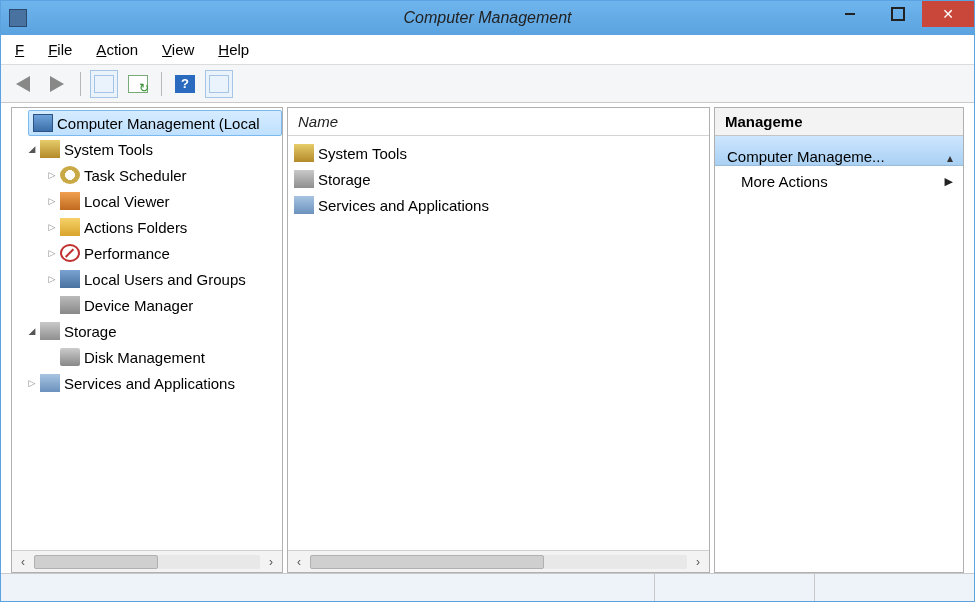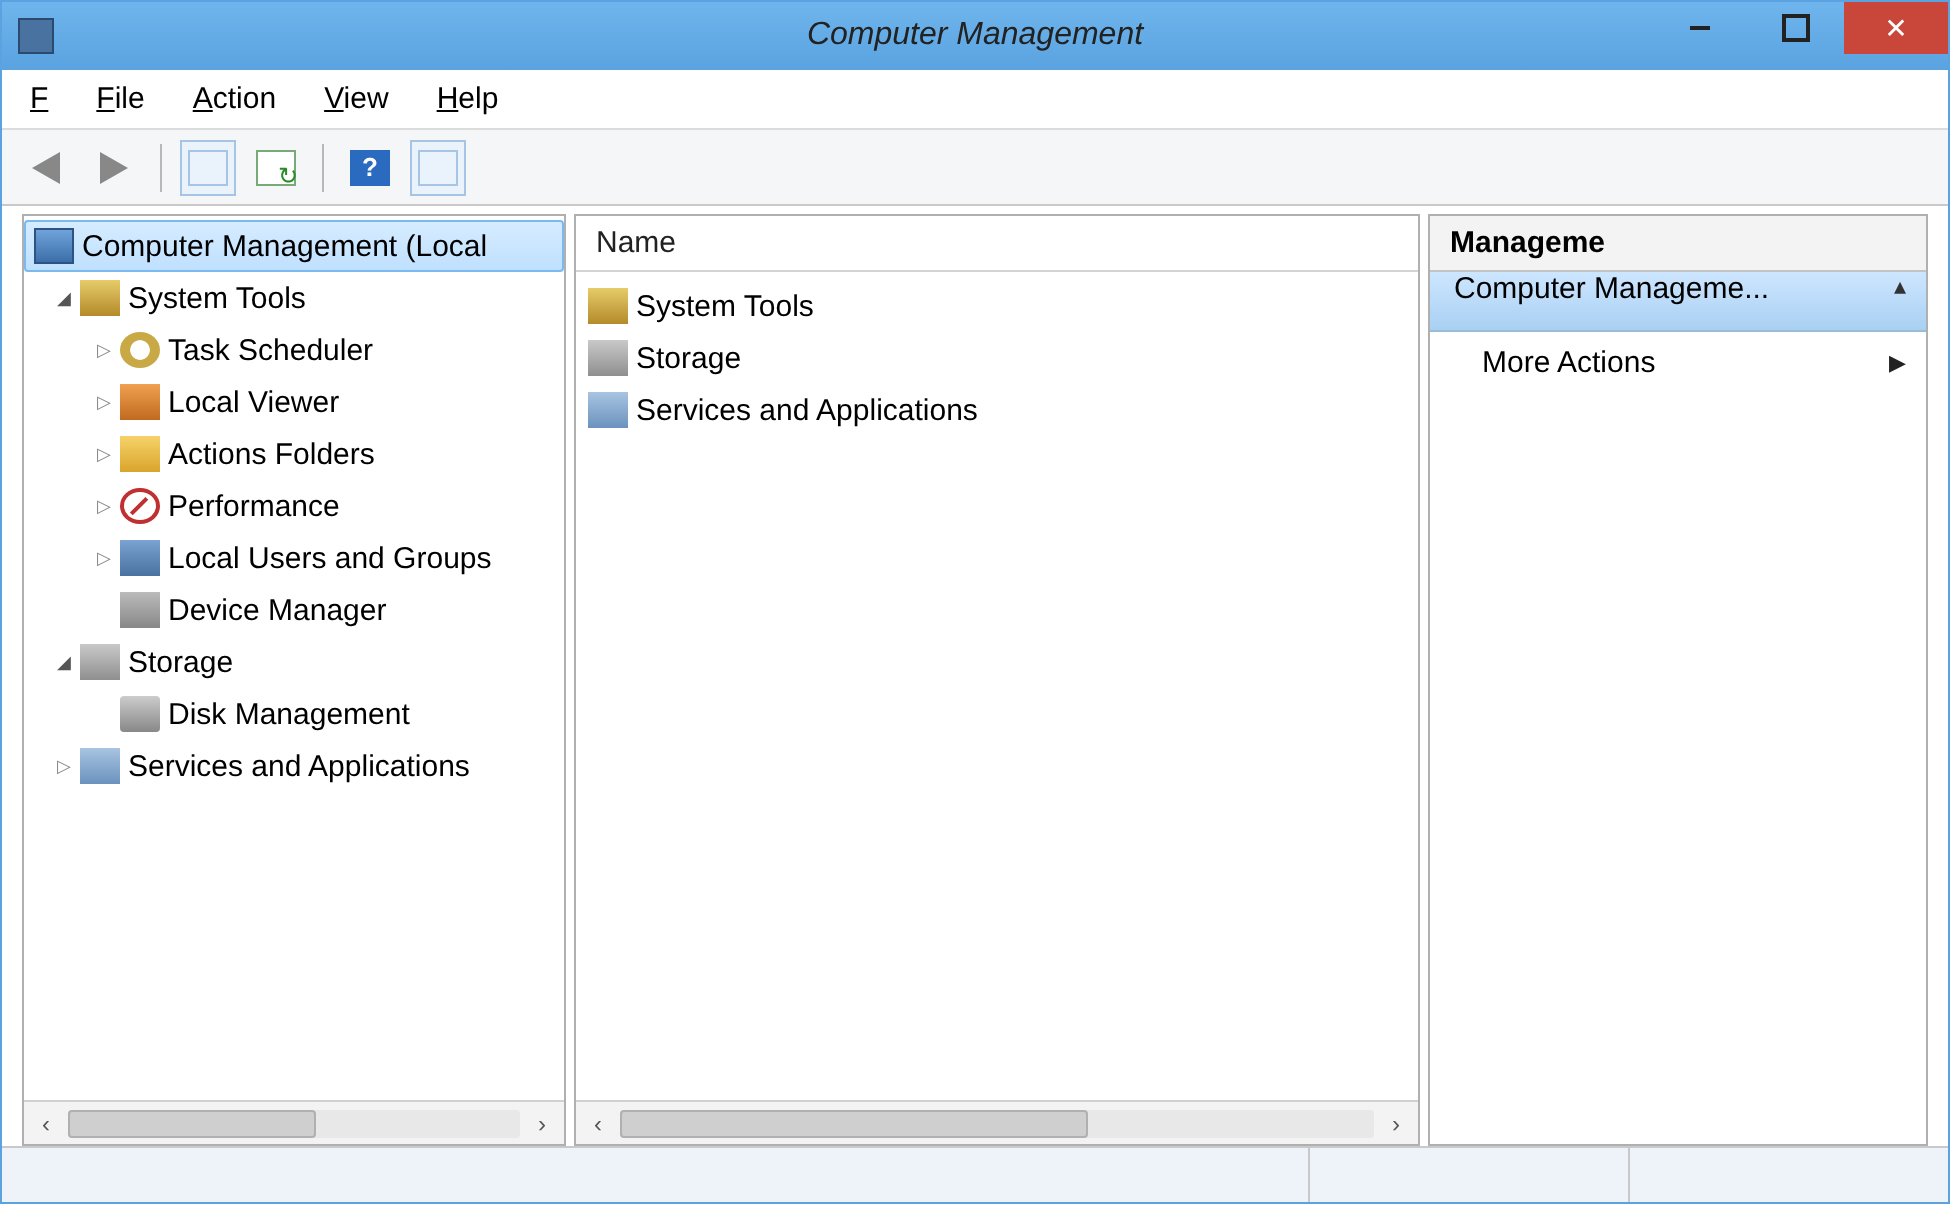--- a/index.html
+++ b/index.html
@@ -25,31 +25,31 @@
     .arrow-left { border-top: 8px solid transparent; border-bottom: 8px solid transparent; border-right: 14px solid #888; }
     .arrow-right { border-top: 8px solid transparent; border-bottom: 8px solid transparent; border-left: 14px solid #888; }
     .toolbar-icon { width: 20px; height: 18px; }
     .content { flex: 1; display: flex; padding: 4px 10px 0 10px; gap: 4px; min-height: 0; }
     .panel { border: 1px solid #b0b0b0; background: #fff; display: flex; flex-direction: column; min-height: 0; }
     .panel-tree { width: 272px; }
     .panel-list { flex: 1; }
     .panel-actions { width: 250px; }
     .tree { flex: 1; overflow: hidden; padding: 2px 0; font-size: 15px; }
     .tree-row { display: flex; align-items: center; height: 26px; white-space: nowrap; cursor: default; }
-    .tree-row.selected { background: linear-gradient(#d6ecff,#bfe0ff); border: 1px solid #7abaf0; border-radius: 2px; }
+    .tree-row.selected { background: linear-gradient(#d6ecff,#bfe0ff); border: 1px solid #7abaf0; border-radius: 2px; margin-left: 16px; }
     .expander { width: 12px; height: 12px; margin-right: 2px; display: inline-flex; align-items: center; justify-content: center; font-size: 10px; color: #666; }
     .exp-open::before { content: "◢"; font-size: 9px; color: #555; }
     .exp-closed::before { content: "▷"; font-size: 9px; color: #888; }
     .exp-none { visibility: hidden; }
     .node-icon { width: 20px; height: 18px; margin-right: 4px; display: inline-block; flex-shrink: 0; }
-    .list-header { height: 28px; border-bottom: 1px solid #d4d4d4; display: flex; align-items: center; padding: 0 10px; font-size: 15px; color: #222; }
+    .list-header { height: 28px; border-bottom: 1px solid #d4d4d4; display: flex; align-items: center; padding: 0 10px; font-size: 15px; color: #222; font-style: italic; }
     .list-body { flex: 1; padding: 4px 6px; font-size: 15px; }
     .list-row { display: flex; align-items: center; height: 26px; }
     .actions-header { height: 28px; border-bottom: 1px solid #c4c4c4; background: #f3f3f3; display: flex; align-items: center; padding: 0 10px; font-weight: 600; font-size: 15px; }
-    .actions-group { height: 30px; background: linear-gradient(#cde6ff,#a9d0f3); display: flex; align-items: flex-start; padding: 0 12px; font-size: 15px; position: relative; border-bottom: 1px solid #9abcd8; }
+    .actions-group { height: 30px; background: linear-gradient(#cde6ff,#a9d0f3); display: flex; align-items: flex-end; padding: 0 12px; font-size: 15px; position: relative; border-bottom: 1px solid #9abcd8; }
     .actions-group::after { content: "▴"; position: absolute; right: 10px; font-size: 12px; color: #333; }
     .action-item { height: 30px; display: flex; align-items: center; padding: 0 26px; font-size: 15px; position: relative; }
     .action-item::after { content: "▶"; position: absolute; right: 10px; font-size: 11px; color: #222; }
     .hscroll { height: 22px; border-top: 1px solid #d0d0d0; display: flex; align-items: center; background: #f3f3f3; }
     .hscroll .sb-btn { width: 22px; height: 20px; display: flex; align-items: center; justify-content: center; font-size: 12px; color: #555; }
     .hscroll .track { flex: 1; height: 14px; background: #e8e8e8; position: relative; border-radius: 2px; }
     .hscroll .thumb { position: absolute; top: 0; left: 0; height: 100%; width: 55%; background: #cfcfcf; border: 1px solid #b0b0b0; border-radius: 2px; }
     .statusbar { height: 28px; background: #edf3f8; border-top: 1px solid #c9c9c9; display: flex; }
     .status-seg { border-left: 1px solid #c9c9c9; width: 160px; height: 100%; }
     .status-seg:first-child { flex: 1; border-left: none; }

